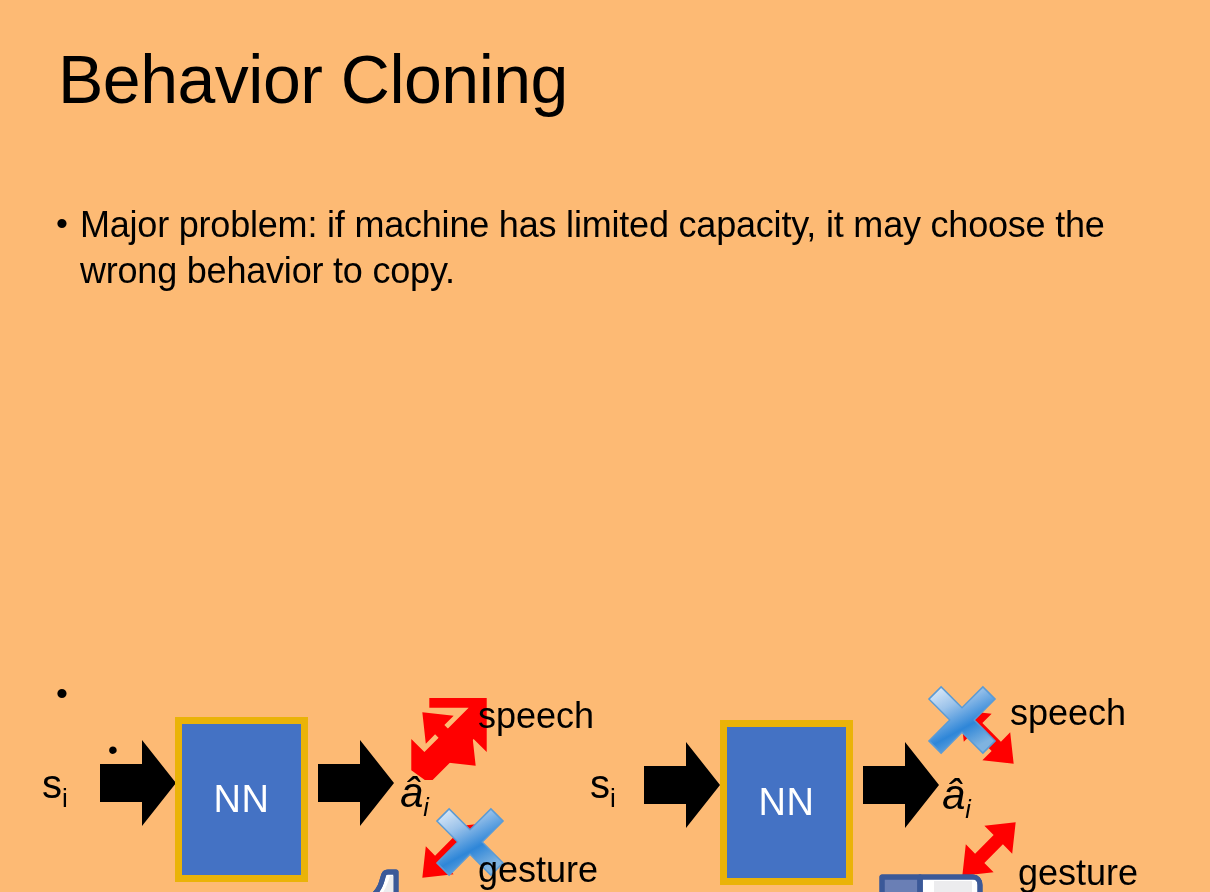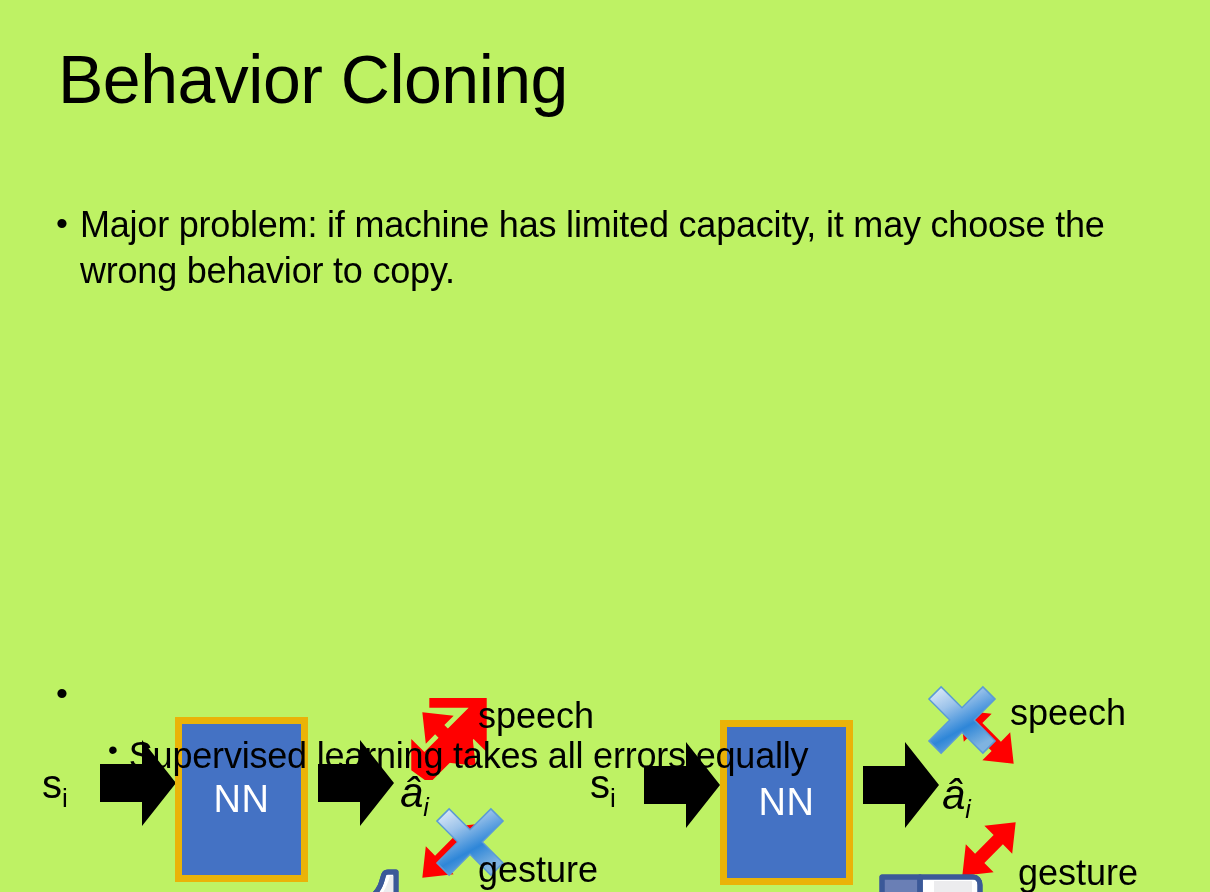--- a/index.html
+++ b/index.html
@@ -12,21 +12,21 @@
     height: 892px;
     position: relative;
     overflow: hidden;
     font-family: "Liberation Sans", sans-serif;
     color: #000000;
   }
 
   .slide {
     position: absolute;
     inset: 0;
-    background: #bef264;
+    background: #fdba74;
   }
 
   
   .title {
     position: absolute;
     left: 58px;
     top: 44px;
     font-size: 68px;
     font-weight: 300;
     letter-spacing: -0.5px;
@@ -274,16 +274,15 @@
       </g>
     </svg>
   </div>
 
   <div class="bullet-block" id="bullet-bottom-1">
     <span class="bullet-dot">•</span>
   </div>
 
   <div class="bullet-block" id="bullet-bottom-2">
     <span class="bullet-dot">•</span>
-    <span class="bullet-text">Supervised learning takes all errors equally</span>
   </div>
 
 </div>
 
 </body></html>

